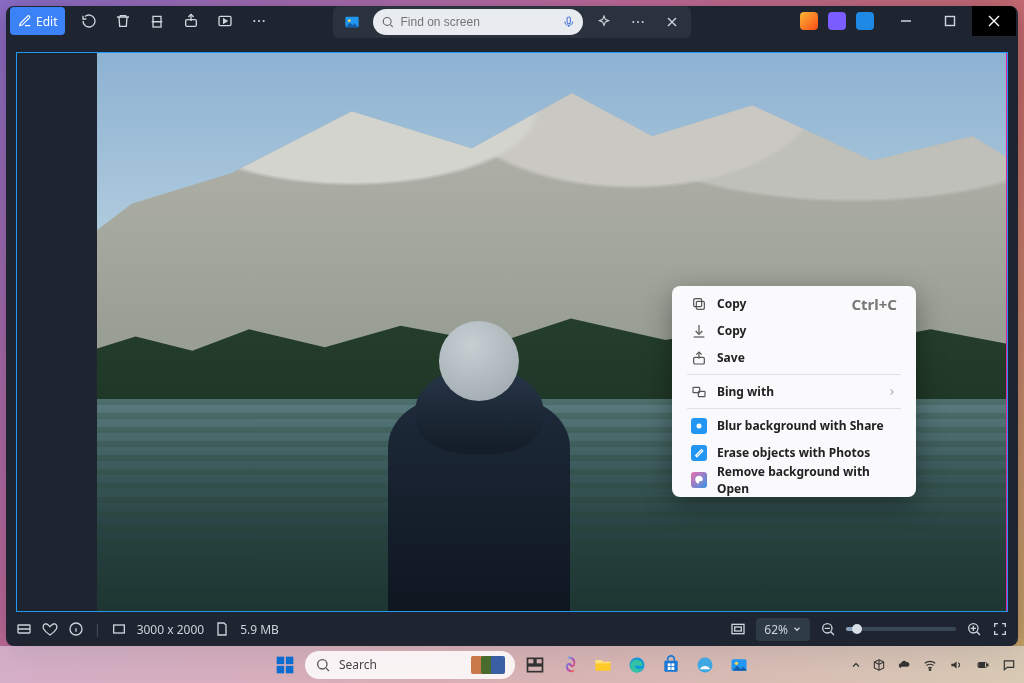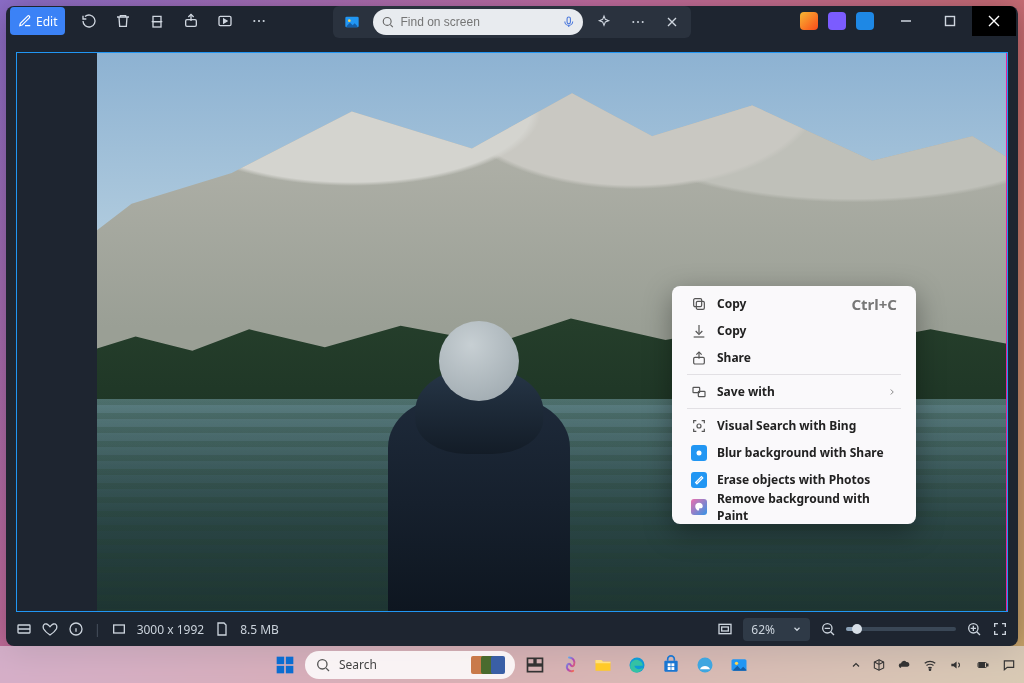--- a/index.html
+++ b/index.html
@@ -139,21 +139,21 @@
   }
   
   .status {
     height: 34px; display:flex; align-items:center; justify-content:space-between;
     padding: 0 10px; color:#cbd3dc; font-size:12px;
   }
   .st-left{ display:flex; align-items:center; gap:10px; }
   .st-left .sep{ color:#4a5462; }
   .st-right{ display:flex; align-items:center; gap:10px; }
   .zoom-badge{
-    background:#2f3a47; border-radius:4px; padding:3px 8px; display:flex; gap:17px; align-items:center;
+    background:#2f3a47; border-radius:4px; padding:3px 8px; display:flex; gap:4px; align-items:center;
   }
   .zoom-slider{
     width:110px; height:4px; background:#3a4756; border-radius:2px; position:relative;
   }
   .zoom-slider::before{
     content:""; position:absolute; left:0; width:10%; top:0; bottom:0;
     background:#8aa0b6; border-radius:2px;
   }
   .zoom-thumb{
     position:absolute; left:10%; top:50%; width:10px; height:10px;
@@ -333,27 +333,27 @@
             <line x1="12" y1="8" x2="12" y2="8"></line>
             <line x1="12" y1="11" x2="12" y2="16"></line>
           </svg>
         </span>
       <span class="sep">|</span>
       <span>
           <svg class="icon" viewBox="0 0 24 24" fill="none" stroke="currentColor" stroke-width="2">
             <rect x="4" y="6" width="16" height="12"></rect>
           </svg>
         </span>
-      <span>3000 x 1992</span>
+      <span>3000 x 2000</span>
       <span>
           <svg class="icon" viewBox="0 0 24 24" fill="none" stroke="currentColor" stroke-width="2">
             <path d="M6 3h9l3 3v15H6z"></path>
           </svg>
         </span>
-      <span>8.5 MB</span>
+      <span>5.9 MB</span>
     </div>
     <div class="st-right">
       <span>
           <svg class="icon" viewBox="0 0 24 24" fill="none" stroke="currentColor" stroke-width="2">
             <rect x="3" y="5" width="18" height="14"></rect>
             <rect x="7" y="9" width="10" height="6"></rect>
           </svg>
         </span>
       <div class="zoom-badge">
         <span>62%</span>
@@ -411,47 +411,38 @@
     <span class="ctx-label">Copy</span>
   </div>
   <div class="ctx-item">
     <span class="ctx-ico">
         <svg class="icon" viewBox="0 0 24 24" fill="none" stroke="currentColor" stroke-width="1.8">
           <rect x="4" y="11" width="16" height="10" rx="2"></rect>
           <path d="M12 3v10"></path>
           <path d="M8 7l4-4 4 4"></path>
         </svg>
       </span>
-    <span class="ctx-label">Share</span>
+    <span class="ctx-label">Save</span>
   </div>
   <div class="ctx-sep"></div>
   <div class="ctx-item">
     <span class="ctx-ico">
         <svg class="icon" viewBox="0 0 24 24" fill="none" stroke="currentColor" stroke-width="1.8">
           <rect x="3" y="5" width="10" height="8" rx="1"></rect>
           <rect x="11" y="11" width="10" height="8" rx="1"></rect>
         </svg>
       </span>
-    <span class="ctx-label">Save with</span>
+    <span class="ctx-label">Bing with</span>
     <span class="ctx-chev">
         <svg width="10" height="10" viewBox="0 0 24 24" fill="none" stroke="currentColor" stroke-width="2.4">
           <path d="M9 6l6 6-6 6"></path>
         </svg>
       </span>
   </div>
   <div class="ctx-sep"></div>
-  <div class="ctx-item">
-    <span class="ctx-ico">
-        <svg class="icon" viewBox="0 0 24 24" fill="none" stroke="currentColor" stroke-width="1.8">
-          <path d="M4 8V4h4M20 8V4h-4M4 16v4h4M20 16v4h-4"></path>
-          <circle cx="12" cy="12" r="3"></circle>
-        </svg>
-      </span>
-    <span class="ctx-label">Visual Search with Bing</span>
-  </div>
   <div class="ctx-item">
     <span class="ctx-ico blue">
         <span class="sqbg bg-blue">
           <svg width="10" height="10" viewBox="0 0 24 24" fill="#fff">
             <circle cx="12" cy="12" r="6"></circle>
           </svg>
         </span>
       </span>
     <span class="ctx-label">Blur background with Share</span>
   </div>
@@ -466,21 +457,21 @@
     <span class="ctx-label">Erase objects with Photos</span>
   </div>
   <div class="ctx-item">
     <span class="ctx-ico">
         <span class="sqbg bg-paint">
           <svg width="10" height="10" viewBox="0 0 24 24" fill="#fff">
             <path d="M12 2c5 0 9 3.5 9 8 0 3-2 5-5 5h-2c-1 0-2 1-2 2s1 2 0 3c-1 1-3 1-5-1-2-2-4-5-4-9 0-4.5 4-8 9-8z"></path>
           </svg>
         </span>
       </span>
-    <span class="ctx-label">Remove background with Paint</span>
+    <span class="ctx-label">Remove background with Open</span>
   </div>
 </div>
 
 <div class="taskbar">
   <div class="task-ico">
     <svg viewBox="0 0 24 24">
         <rect x="2" y="2" width="9" height="9" fill="#0b6dd1"></rect>
         <rect x="13" y="2" width="9" height="9" fill="#0b6dd1"></rect>
         <rect x="2" y="13" width="9" height="9" fill="#0b6dd1"></rect>
         <rect x="13" y="13" width="9" height="9" fill="#0b6dd1"></rect>

